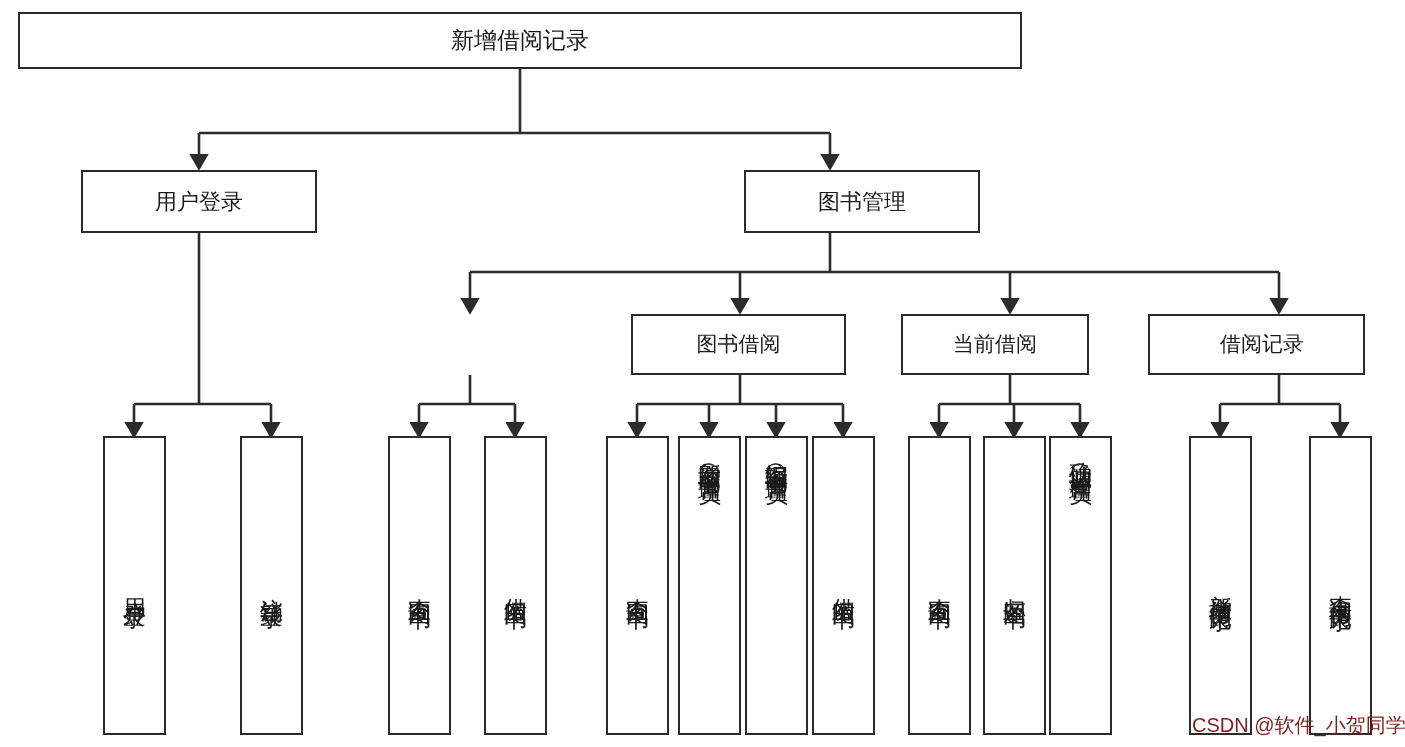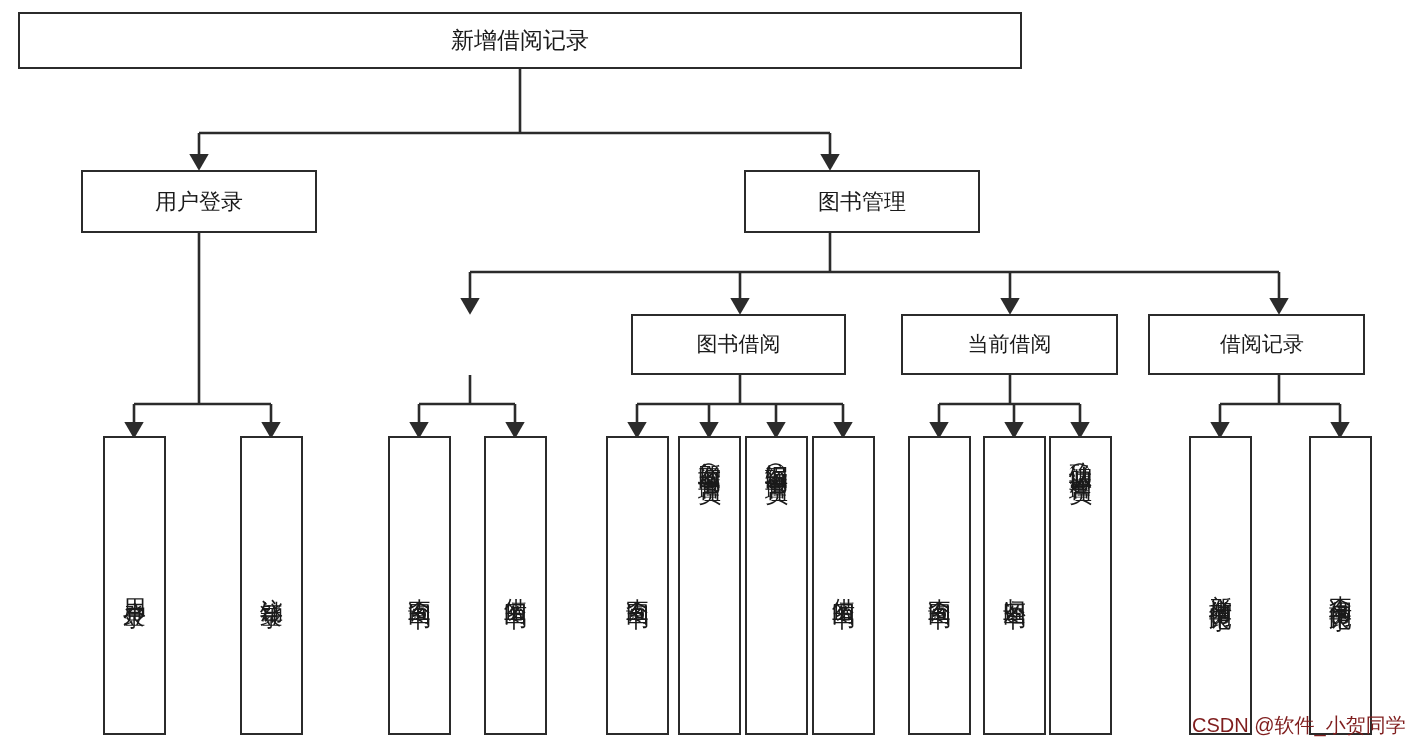--- a/index.html
+++ b/index.html
@@ -138,21 +138,21 @@
   <div class="node node-l2" style="left:81px; top:170px; width:236px; height:63px;">
     <span class="label">用户登录</span>
   </div>
   <div class="node node-l2" style="left:712px; top:170px; width:236px; height:63px;margin-left:32px;">
     <span class="label">图书管理</span>
   </div>
 
   <div class="node node-l3" style="left:631px; top:314px; width:215px; height:61px;">
     <span class="label">图书借阅</span>
   </div>
-  <div class="node node-l3" style="left:901px; top:314px; width:217px; height:61px;">
+  <div class="node node-l3" style="left:901px; top:314px; width:188px; height:61px;">
     <span class="label">当前借阅</span>
   </div>
   <div class="node node-l3" style="left:1148px; top:314px; width:217px; height:61px;padding-left:11px;">
     <span class="label">借阅记录</span>
   </div>
 
   <div class="node node-leaf center-text" style="left:103px; top:436px; width:63px; height:299px;">
     <span class="label">用户登录</span>
   </div>
   <div class="node node-leaf center-text" style="left:240px; top:436px; width:63px; height:299px;">

